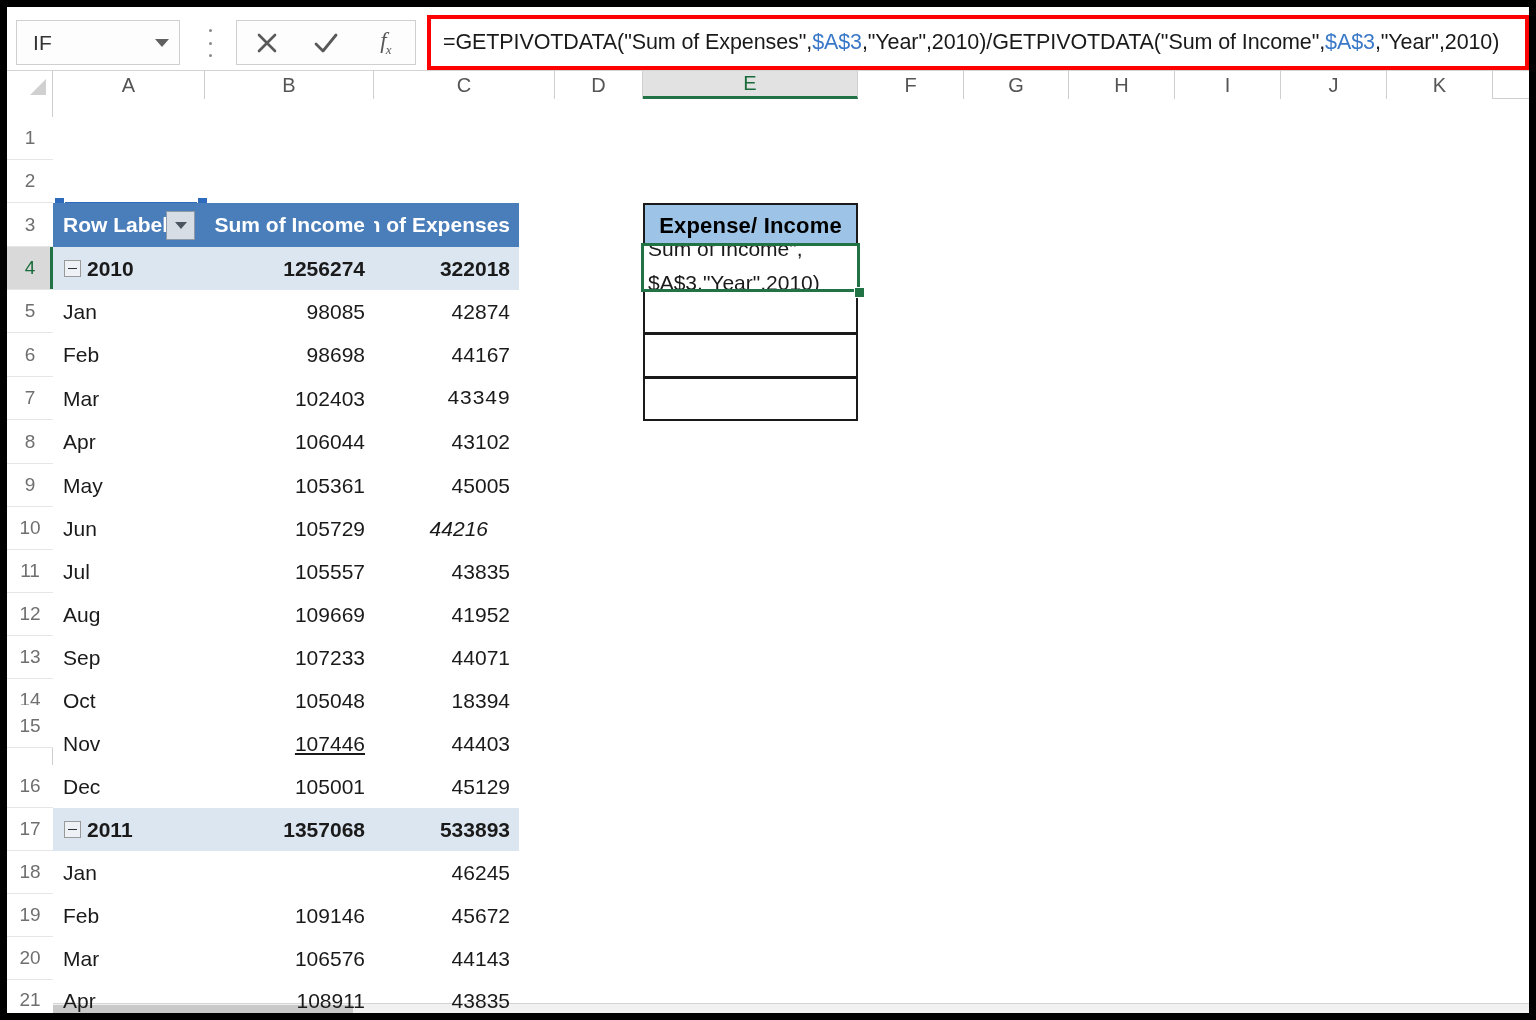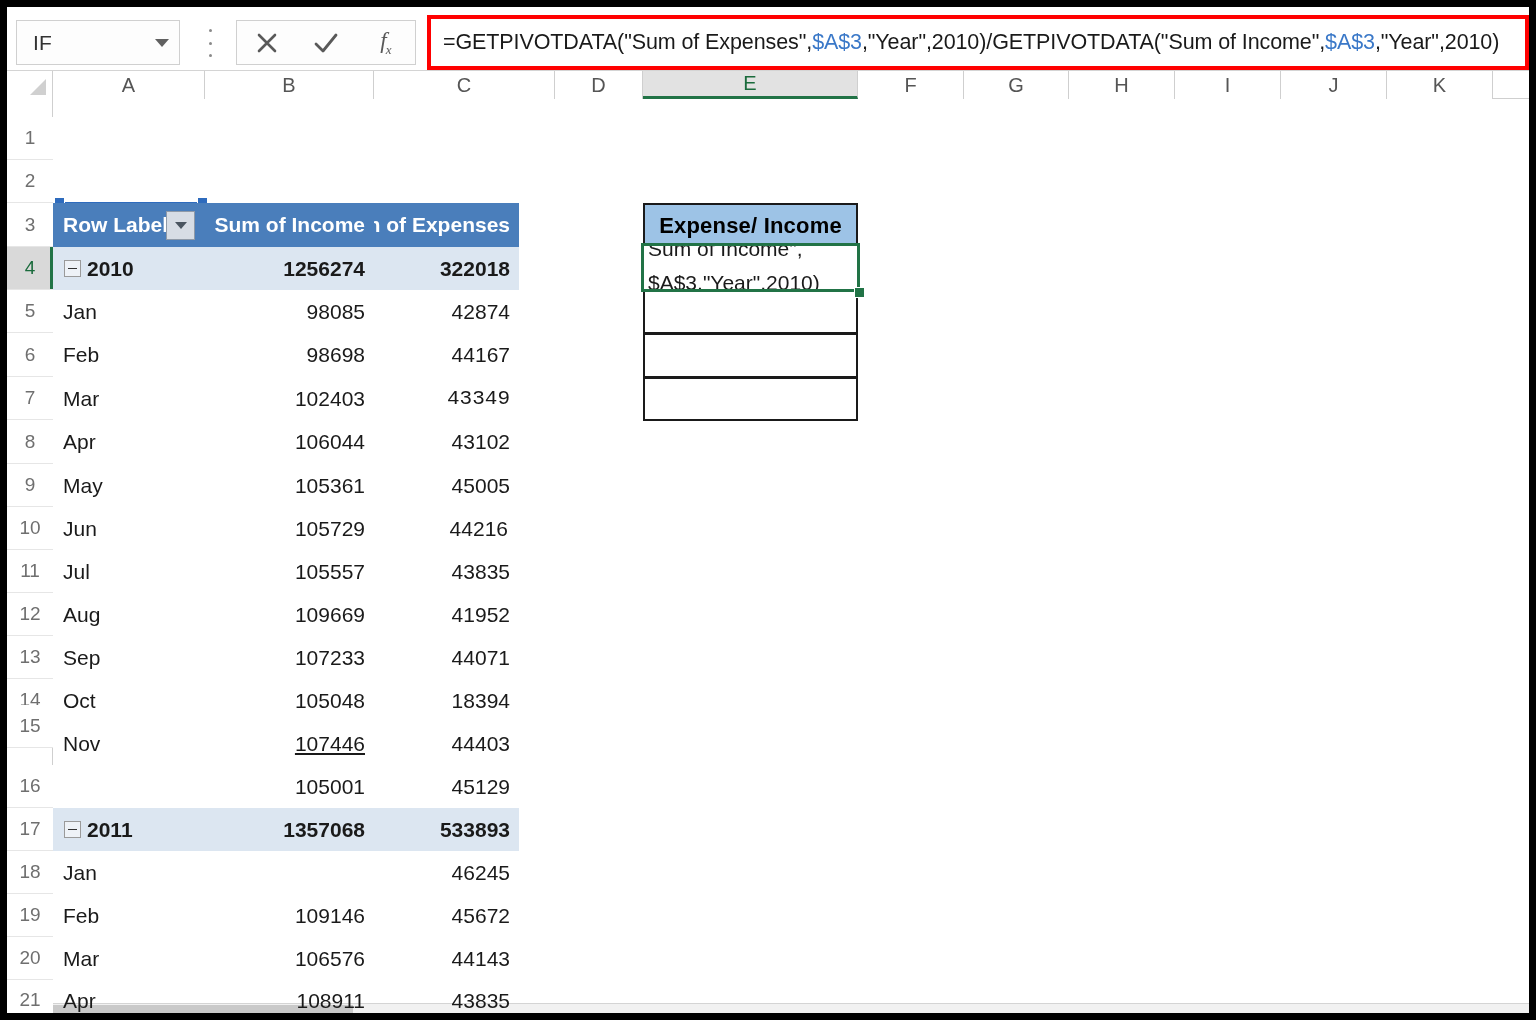--- a/index.html
+++ b/index.html
@@ -437,36 +437,37 @@
       <div class="cell num" style="left: 198px; top: 278px; width: 169px; height: 43px;">102403</div>
       <div class="cell num" style="left: 367px; top: 278px; width: 145px; height: 43px; font-family: Liberation Mono, monospace;">43349</div>
       <div class="cell txt pv-indent" style="left: 46px; top: 321px; width: 152px; height: 44px;">Apr</div>
       <div class="cell num" style="left: 198px; top: 321px; width: 169px; height: 44px;">106044</div>
       <div class="cell num" style="left: 367px; top: 321px; width: 145px; height: 44px;">43102</div>
       <div class="cell txt pv-indent" style="left: 46px; top: 365px; width: 152px; height: 43px;">May</div>
       <div class="cell num" style="left: 198px; top: 365px; width: 169px; height: 43px;">105361</div>
       <div class="cell num" style="left: 367px; top: 365px; width: 145px; height: 43px;">45005</div>
       <div class="cell txt pv-indent" style="left: 46px; top: 408px; width: 152px; height: 43px;">Jun</div>
       <div class="cell num" style="left: 198px; top: 408px; width: 169px; height: 43px;">105729</div>
-      <div class="cell num" style="left: 365px; top: 408px; width: 145px; height: 43px;">44216</div>
+      <div class="cell num" style="left: 345px; top: 408px; width: 145px; height: 43px; font-style: italic;">44216</div>
       <div class="cell txt pv-indent" style="left: 46px; top: 451px; width: 152px; height: 43px;">Jul</div>
       <div class="cell num" style="left: 198px; top: 451px; width: 169px; height: 43px;">105557</div>
       <div class="cell num" style="left: 367px; top: 451px; width: 145px; height: 43px;">43835</div>
       <div class="cell txt pv-indent" style="left: 46px; top: 494px; width: 152px; height: 43px;">Aug</div>
       <div class="cell num" style="left: 198px; top: 494px; width: 169px; height: 43px;">109669</div>
       <div class="cell num" style="left: 367px; top: 494px; width: 145px; height: 43px;">41952</div>
       <div class="cell txt pv-indent" style="left: 46px; top: 537px; width: 152px; height: 43px;">Sep</div>
       <div class="cell num" style="left: 198px; top: 537px; width: 169px; height: 43px;">107233</div>
       <div class="cell num" style="left: 367px; top: 537px; width: 145px; height: 43px;">44071</div>
       <div class="cell txt pv-indent" style="left: 46px; top: 580px; width: 152px; height: 43px;">Oct</div>
       <div class="cell num" style="left: 198px; top: 580px; width: 169px; height: 43px;">105048</div>
       <div class="cell num" style="left: 367px; top: 580px; width: 145px; height: 43px;">18394</div>
       <div class="cell txt pv-indent" style="left: 46px; top: 623px; width: 152px; height: 43px;">Nov</div>
       <div class="cell num" style="left: 198px; top: 623px; width: 169px; height: 43px; text-decoration: underline;">107446</div>
       <div class="cell num" style="left: 367px; top: 623px; width: 145px; height: 43px;">44403</div>
+      <div class="cell txt pv-indent" style="left: 46px; top: 666px; width: 152px; height: 43px;">Dec</div>
       <div class="cell num" style="left: 198px; top: 666px; width: 169px; height: 43px;">105001</div>
       <div class="cell num" style="left: 367px; top: 666px; width: 145px; height: 43px;">45129</div>
       <div class="cell txt pv-band" style="left: 46px; top: 709px; width: 152px; height: 43px; padding-left: 34px;">2011</div>
       <div class="collapse-btn" style="left: 57px; top: 722px;">
         <i></i>
       </div>
       <div class="cell num pv-band" style="left: 198px; top: 709px; width: 169px; height: 43px;">1357068</div>
       <div class="cell num pv-band" style="left: 367px; top: 709px; width: 145px; height: 43px;">533893</div>
       <div class="cell txt pv-indent" style="left: 46px; top: 752px; width: 152px; height: 43px;">Jan</div>
       <div class="cell num" style="left: 367px; top: 752px; width: 145px; height: 43px;">46245</div>

